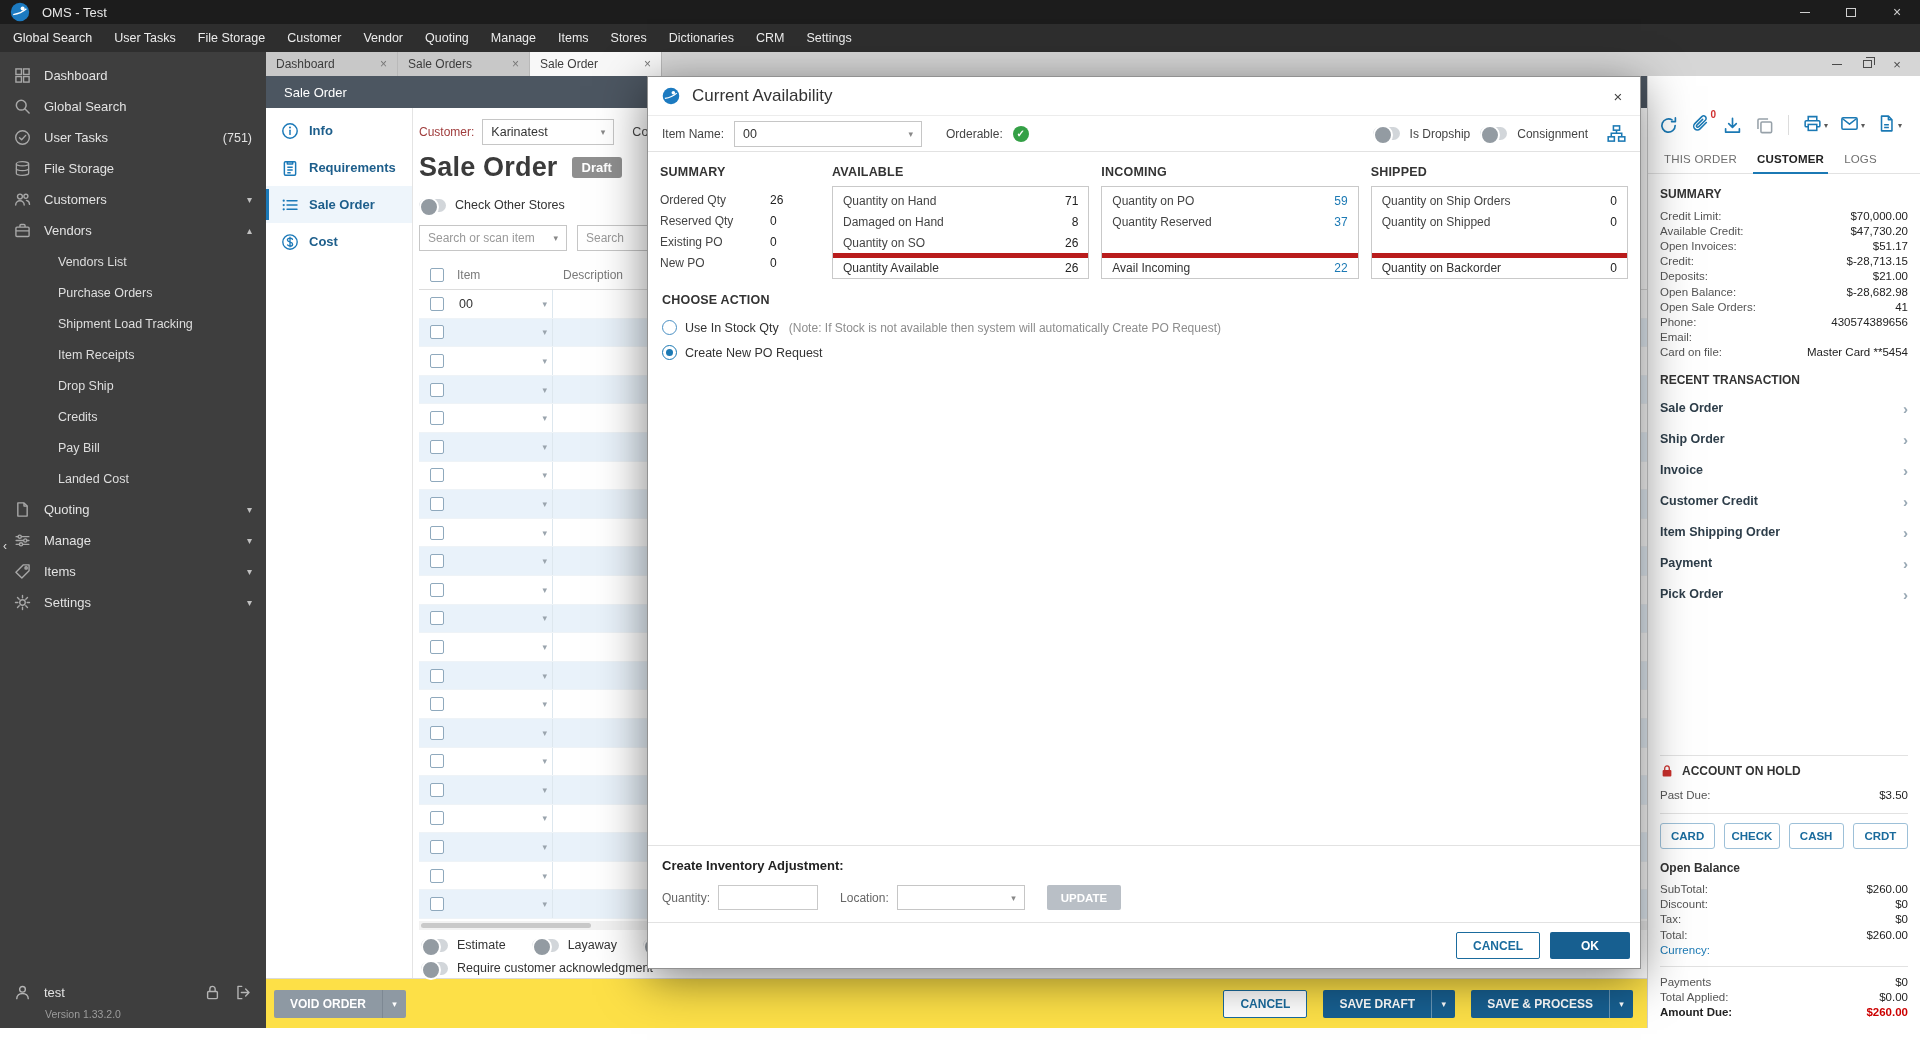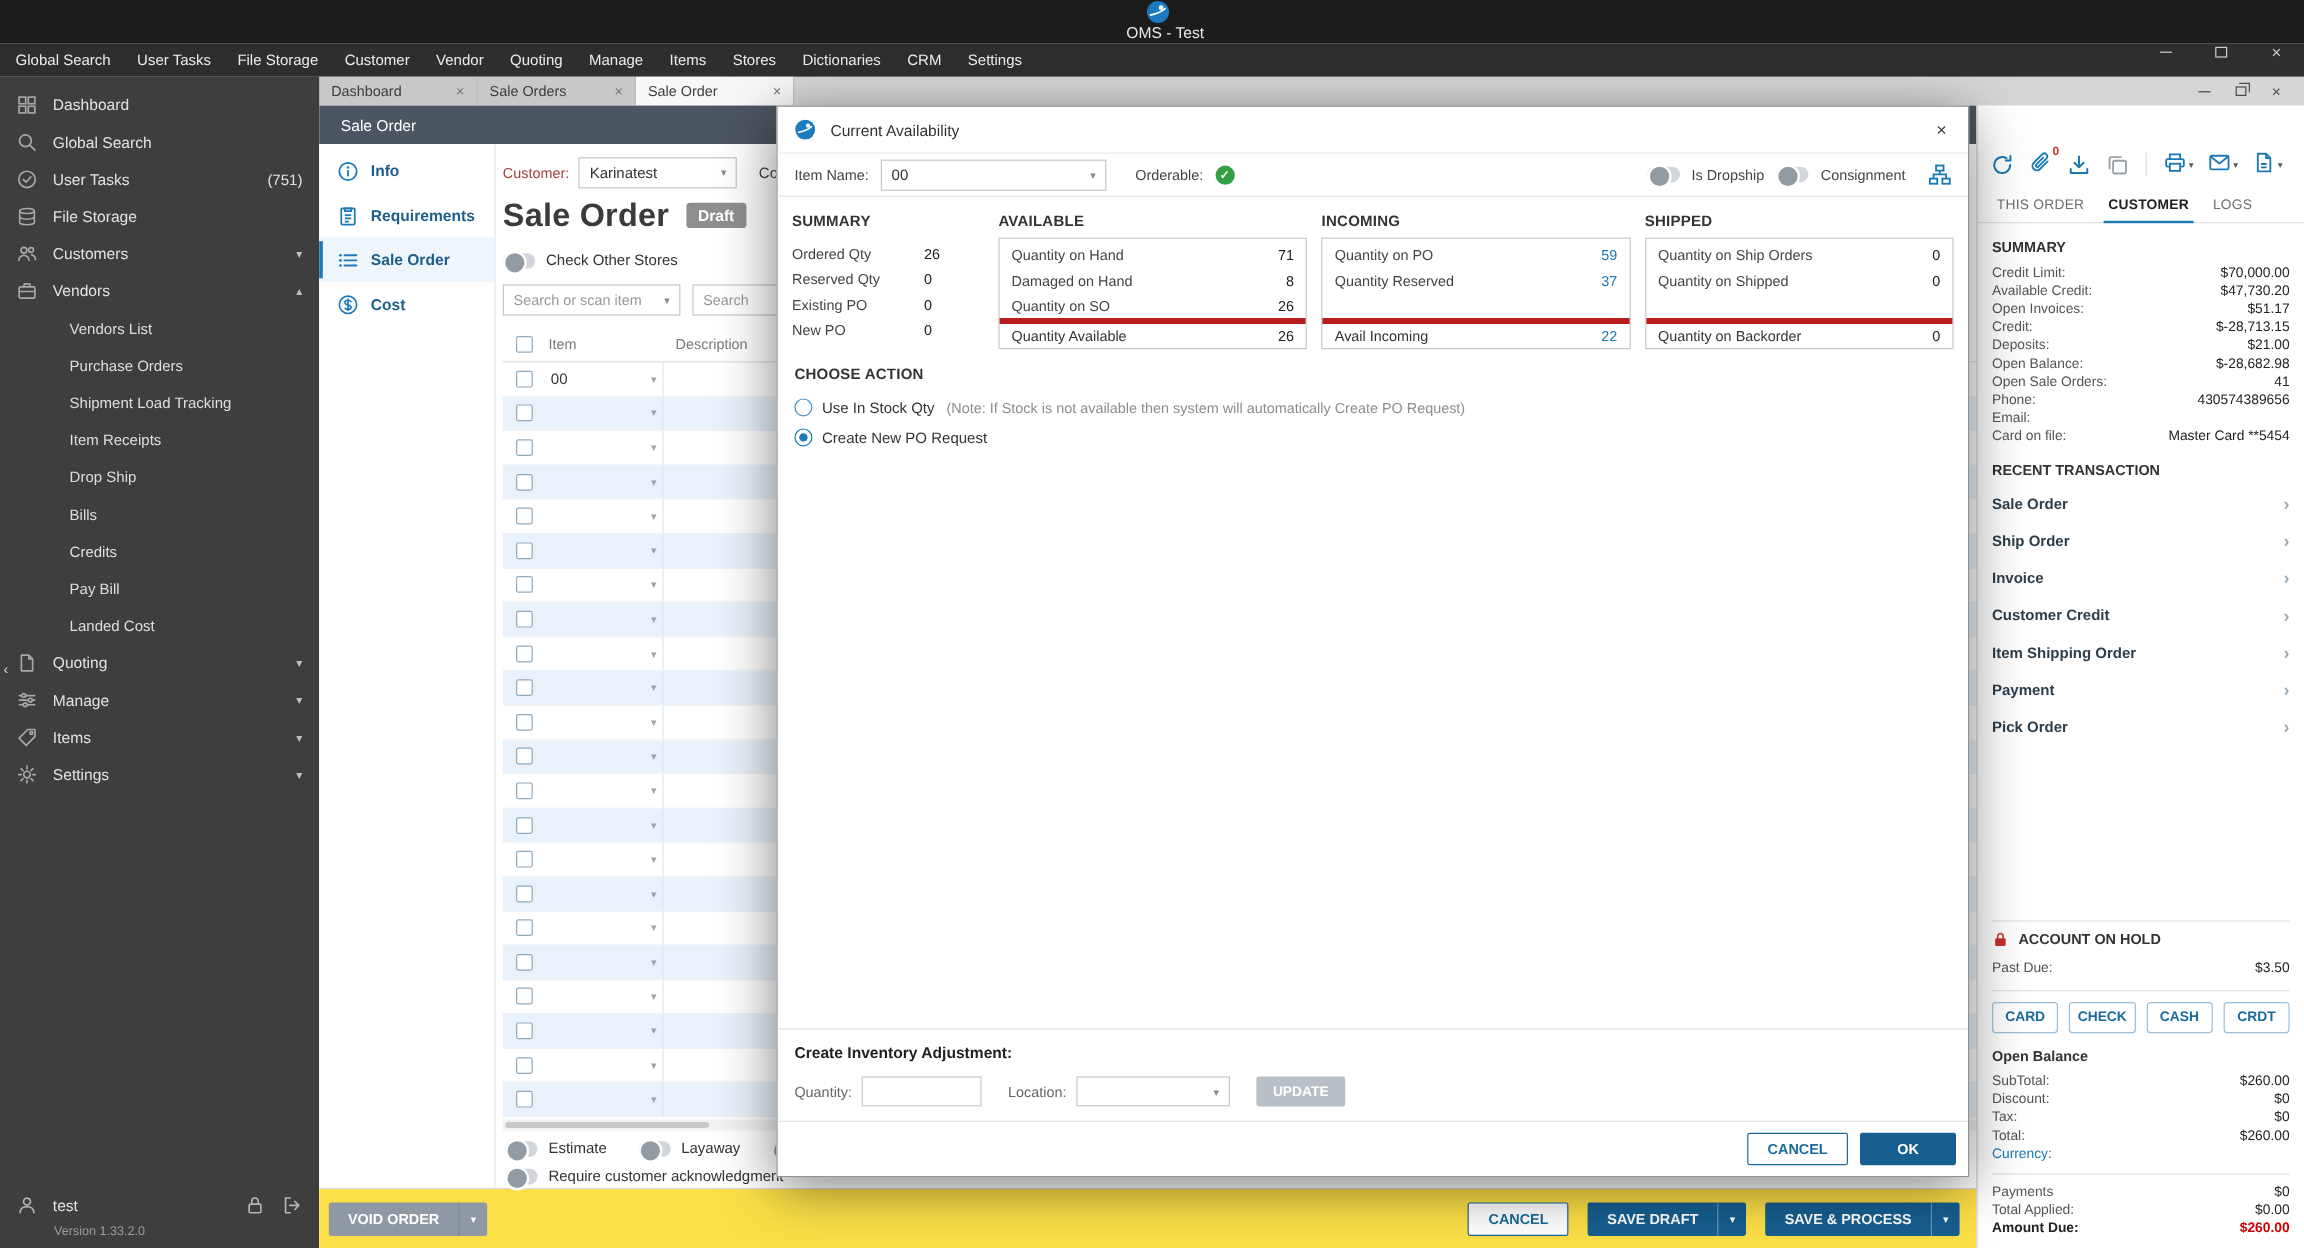--- a/index.html
+++ b/index.html
@@ -1,21 +1,21 @@
 <!DOCTYPE html>
 <html><head>
 <meta charset="utf-8">
 <style>
   *{margin:0;padding:0;box-sizing:border-box;}
   html,body{background:#555;}
   .app{width:1920px;height:1040px;position:relative;overflow:hidden;background:#fff;
        font-family:"Liberation Sans",sans-serif;font-size:12px;color:#333;}
 
   
-  .titlebar{height:36px;background:#1c1c1c;display:flex;align-items:center;padding-left:10px;color:#e8e8e8;flex-direction:column;}
+  .titlebar{height:24px;background:#1c1c1c;display:flex;align-items:center;padding-left:10px;color:#e8e8e8;}
   .logo{display:inline-flex;}
   .logo svg{width:20px;height:20px;display:block;}
   .logo.small svg{width:18px;height:18px;}
   .titlebar .title{margin-left:12px;font-size:13px;}
   .wincontrols{margin-left:auto;display:flex;height:100%;}
   .winbtn{width:46px;display:flex;align-items:center;justify-content:center;color:#cfcfcf;font-size:14px;}
   .ic-min{width:10px;border-top:1px solid #cfcfcf;display:inline-block;}
   .ic-max{width:10px;height:9px;border:1px solid #cfcfcf;display:inline-block;}
 
   
@@ -155,21 +155,21 @@
   .hold-kv{margin-bottom:9px;height:17px;}
   .pay-row{border-top:1px solid #e2e2e2;display:flex;gap:9px;padding:9px 0 8px;}
   .paybtn{flex:1;height:26px;background:#fff;border:1px solid #9dc0d8;border-radius:3px;color:#1a6b9d;font-weight:700;font-size:11.5px;font-family:inherit;}
   .pay-sep{border-top:1px solid #e2e2e2;margin-top:9px;}
   .rp-bottom .rp-h{margin-top:4px;}
 
   
   .modal{position:absolute;left:381px;top:0;width:994px;height:893px;background:#fff;border:1px solid #919191;
          box-shadow:0 10px 45px rgba(0,0,0,.5);display:flex;flex-direction:column;z-index:20;}
   .modal-titlebar{height:38px;display:flex;align-items:center;padding-left:14px;flex:none;}
-  .modal-title{margin-left:12px;font-size:13px;color:#333;}
+  .modal-title{margin-left:12px;font-size:17px;color:#333;}
   .modal-close{margin-left:auto;width:44px;height:38px;display:flex;align-items:center;justify-content:center;color:#444;font-size:15px;}
   .modal-toolbar{height:37px;display:flex;align-items:center;padding:0 14px;gap:10px;border-top:1px solid #ececec;border-bottom:1px solid #e2e2e2;flex:none;}
   .m-lbl{font-size:12px;color:#444;}
   .combo-itemname{width:188px;}
   .m-lbl.orderable{margin-left:14px;}
   .check-circle{width:16px;height:16px;border-radius:50%;background:#34a046;color:#fff;font-size:10px;display:inline-flex;align-items:center;justify-content:center;font-weight:700;}
   .mt-right{margin-left:auto;display:flex;align-items:center;gap:10px;}
   .mt-right .tb-ico{margin-left:8px;}
   .modal-cols{display:flex;padding:13px 12px 4px;gap:12px;flex:none;}
   .mcol-h{font-weight:700;font-size:12.5px;color:#333;letter-spacing:.2px;}
@@ -360,26 +360,20 @@
             <span class="si-chev"></span>
           </div>
 
           <div class="si sub">
             <span class="si-ico no-icon"></span>
             <span class="si-label">Drop Ship</span>
             <span class="si-badge"></span>
             <span class="si-chev"></span>
           </div>
 
-          <div class="si sub">
-            <span class="si-ico no-icon"></span>
-            <span class="si-label">Bills</span>
-            <span class="si-badge"></span>
-            <span class="si-chev"></span>
-          </div>
 
           <div class="si sub">
             <span class="si-ico no-icon"></span>
             <span class="si-label">Credits</span>
             <span class="si-badge"></span>
             <span class="si-chev"></span>
           </div>
 
           <div class="si sub">
             <span class="si-ico no-icon"></span>

